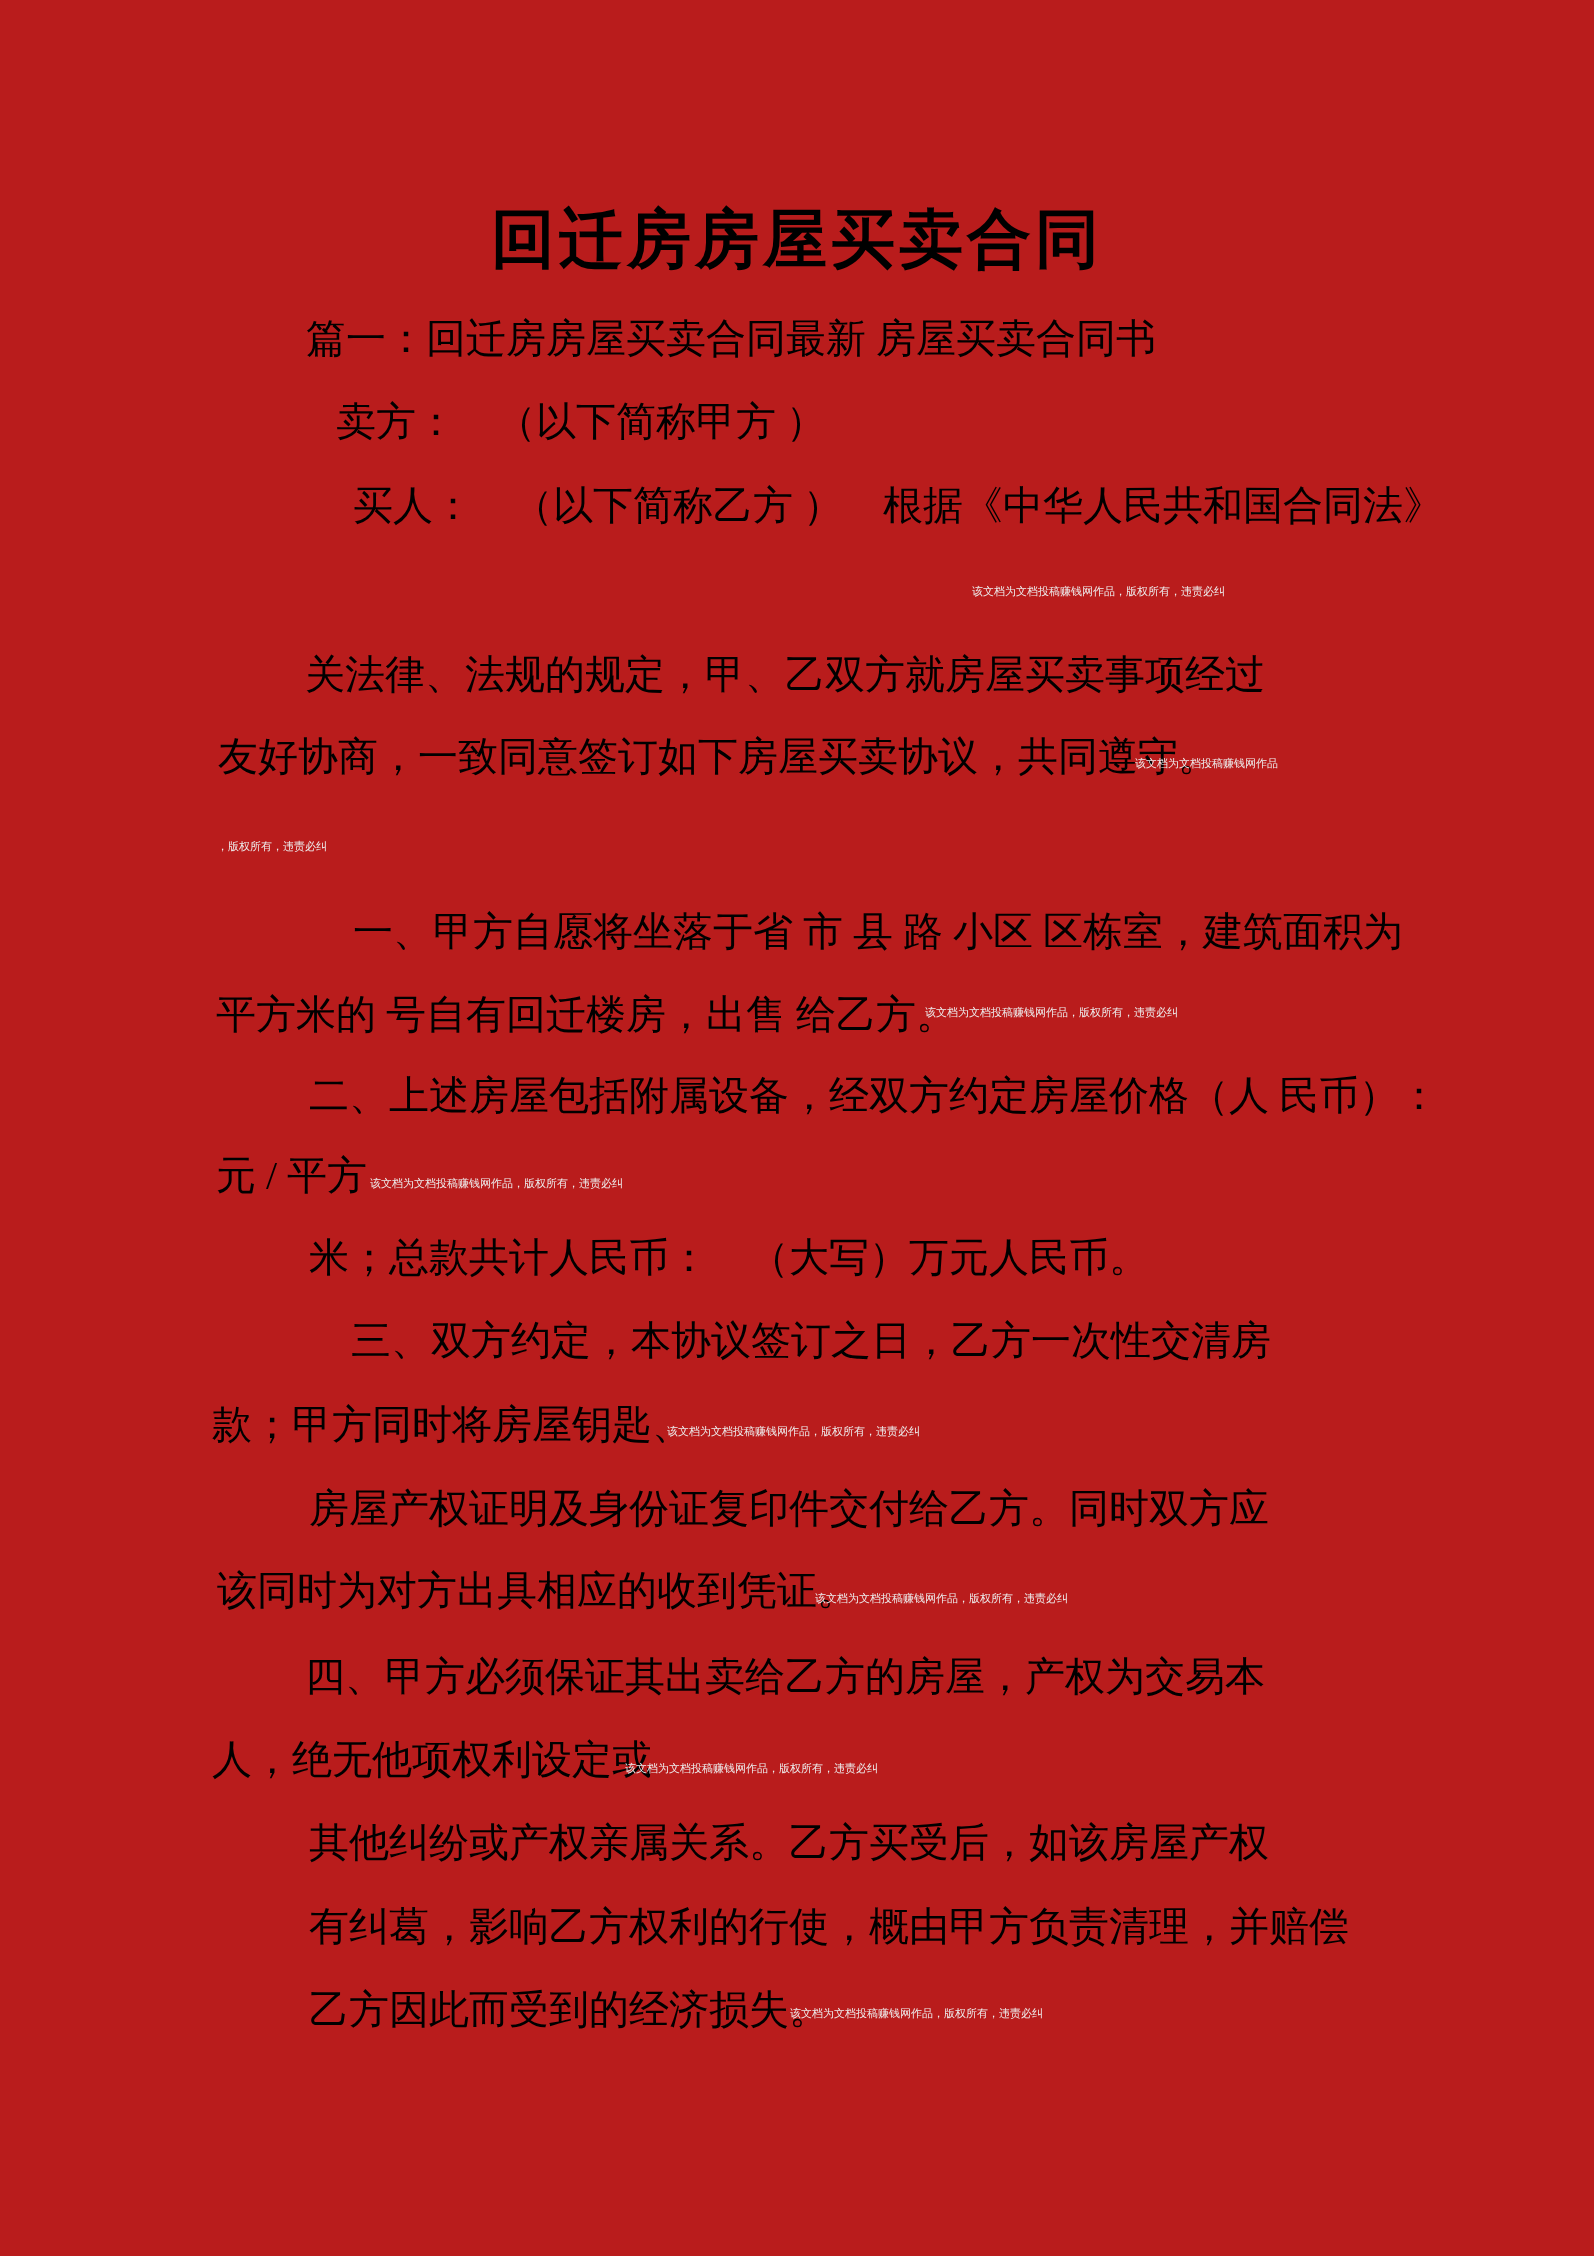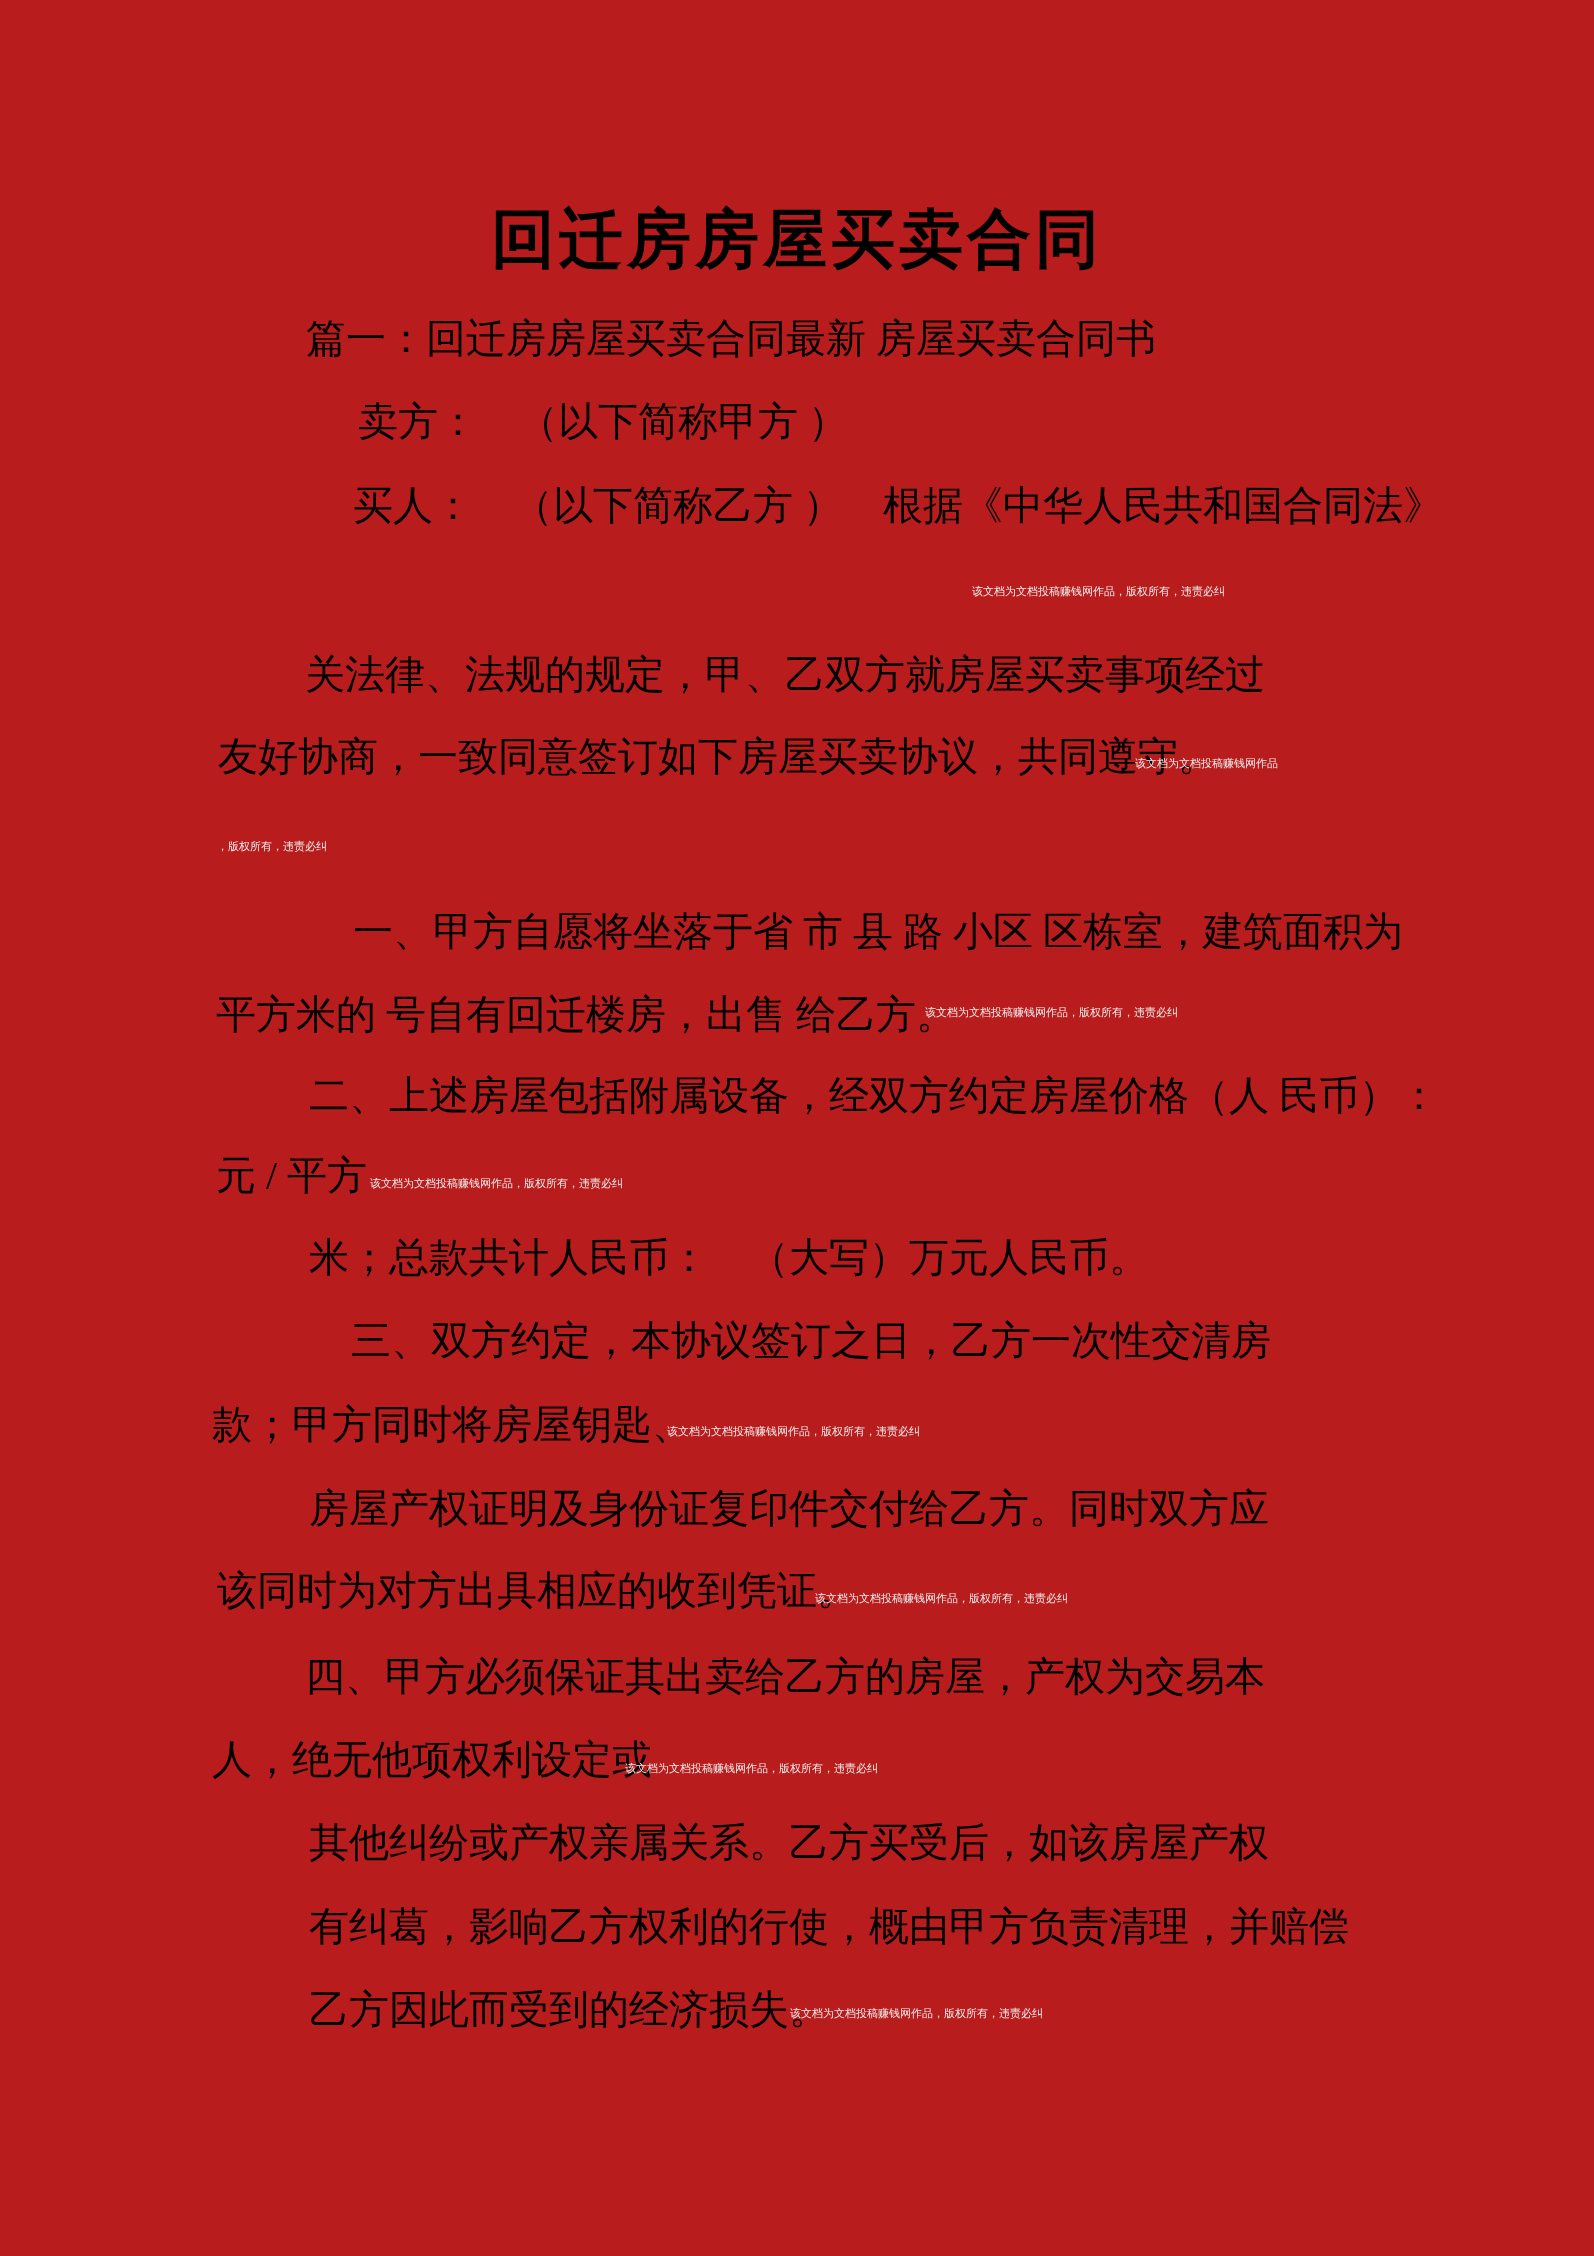--- a/index.html
+++ b/index.html
@@ -49,21 +49,21 @@
   }
 </style>
 </head>
 <body>
 
 <div class="page">
 
   <div class="doc-title">回迁房房屋买卖合同</div>
 
   <div class="line" style="left:306px; top:315px;">篇一：回迁房房屋买卖合同最新 房屋买卖合同书</div>
-  <div class="line" style="left:358px; top:398px;">卖方：　（以下简称甲方 ）</div>
+  <div class="line" style="left:336px; top:398px;">卖方：　（以下简称甲方 ）</div>
   <div class="line" style="left:353px; top:482px;">买人：　（以下简称乙方 ）　根据《中华人民共和国合同法》</div>
   <div class="line" style="left:305px; top:651px;text-align:right;">关法律、法规的规定，甲、乙双方就房屋买卖事项经过</div>
   <div class="line" style="left:218px; top:733px;">友好协商，一致同意签订如下房屋买卖协议，共同遵守。</div>
   <div class="line" style="left:353px; top:908px;">一、甲方自愿将坐落于省 市 县 路 小区 区栋室，建筑面积为</div>
   <div class="line" style="left:216px; top:991px;">平方米的 号自有回迁楼房，出售 给乙方。</div>
   <div class="line" style="left:309px; top:1072px;">二、上述房屋包括附属设备，经双方约定房屋价格（人 民币）：</div>
   <div class="line" style="left:216px; top:1152px;">元 / 平方</div>
   <div class="line" style="left:309px; top:1234px;">米；总款共计人民币：　（大写）万元人民币。</div>
   <div class="line" style="left:351px; top:1317px;">三、双方约定，本协议签订之日，乙方一次性交清房</div>
   <div class="line" style="left:212px; top:1401px;">款；甲方同时将房屋钥匙、</div>

